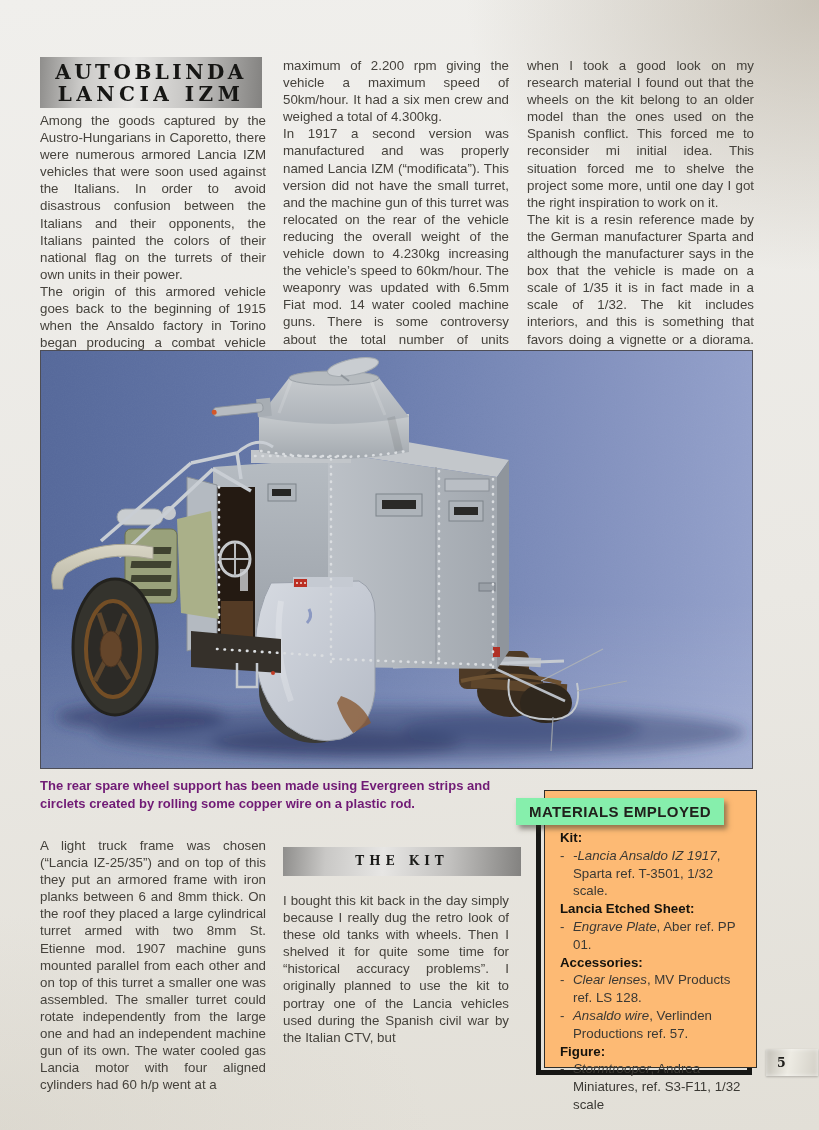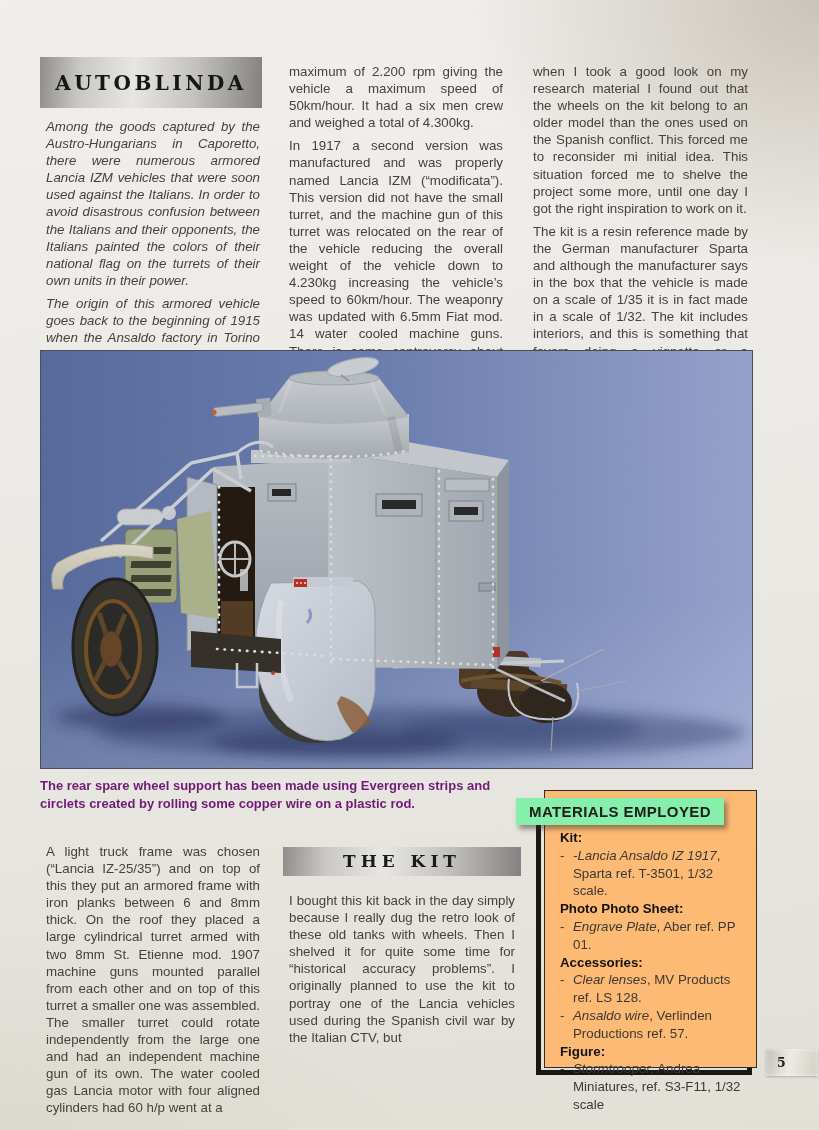--- a/index.html
+++ b/index.html
@@ -19,32 +19,32 @@
   }
   .title-band{
     position:absolute;left:40px;top:57px;width:222px;height:51px;
     display:flex;flex-direction:column;justify-content:center;align-items:center;
     font-family:"DejaVu Serif",serif;font-weight:bold;color:#161614;
   }
   .title-band .l1{font-size:20px;letter-spacing:3.5px;line-height:22px;}
   .title-band .l2{font-size:20px;letter-spacing:4.5px;line-height:22px;}
 
   .colblock{position:absolute;width:226px;font-size:13.3px;line-height:17.1px;color:#45423c;text-align:justify;}
-  .colblock p{margin:6px;}
-  .c1{left:40px;top:112px;font-style:italic;}
+  .colblock p{margin:0;}
+  .c1{left:40px;top:112px;}
   .c2{left:283px;top:57px;}
   .c3{left:527px;top:57px;width:227px;}
   .b1{left:40px;top:837px;}
   .b2{left:283px;top:837px;width:238px;}
   .b2 p{width:226px;box-sizing:border-box;}
 
   .kit-band{
     margin:10px 0 16px 0;width:238px;height:29px;
     display:flex;align-items:center;justify-content:center;
-    font-family:"DejaVu Serif",serif;font-weight:bold;font-size:17px;letter-spacing:5px;color:#1b1b19;
+    font-family:"DejaVu Serif",serif;font-weight:bold;font-size:12px;letter-spacing:5px;color:#1b1b19;
   }
 
   .photo{
     position:absolute;left:40px;top:350px;width:713px;height:419px;
     border:1px solid #4d4d55;box-sizing:border-box;background:#6b7dae;
   }
   .caption{
     position:absolute;left:40px;top:777px;width:482px;
     font-weight:bold;font-size:13px;line-height:17.5px;color:#701a75;
   }
@@ -75,20 +75,21 @@
     line-height:27px;padding-left:11px;
   }
 </style>
 </head>
 <body>
 
 <div class="page">
 
   <div class="title-band metal">
     <div class="l1">AUTOBLINDA</div>
+    <div class="l2">LANCIA IZM</div>
   </div>
 
   <div class="colblock c1">
     <p>Among the goods captured by the Austro-Hungarians in Caporetto, there were numerous armored Lancia IZM vehicles that were soon used against the Italians. In order to avoid disastrous confusion between the Italians and their opponents, the Italians painted the colors of their national flag on the turrets of their own units in their power.</p>
     <p>The origin of this armored vehicle goes back to the beginning of 1915 when the Ansaldo factory in Torino began producing a combat vehicle named “Lancia IZ”.</p>
   </div>
   <div class="colblock c2">
     <p>maximum of 2.200 rpm giving the vehicle a maximum speed of 50km/hour. It had a six men crew and weighed a total of 4.300kg.</p>
     <p>In 1917 a second version was manufactured and was properly named Lancia IZM (“modificata”). This version did not have the small turret, and the machine gun of this turret was relocated on the rear of the vehicle reducing the overall weight of the vehicle down to 4.230kg increasing the vehicle’s speed to 60km/hour. The weaponry was updated with 6.5mm Fiat mod. 14 water cooled machine guns. There is some controversy about the total number of units manufac-</p>
   </div>
@@ -297,21 +298,21 @@
   </div>
 
   <div class="materials">
     <div class="mat-frame"></div>
     <div class="mat-box">
       <div class="mat-label">Kit:</div>
       <div class="mat-item">
         <span class="dash">-</span>
         <span class="itxt"><i>-Lancia Ansaldo IZ 1917</i><span>, Sparta ref. T-3501, 1/32 scale.</span></span>
       </div>
-      <div class="mat-label">Photo Photo Sheet:</div>
+      <div class="mat-label">Lancia Etched Sheet:</div>
       <div class="mat-item">
         <span class="dash">-</span>
         <span class="itxt"><i>Engrave Plate</i><span>, Aber ref. PP 01.</span></span>
       </div>
       <div class="mat-label">Accessories:</div>
       <div class="mat-item">
         <span class="dash">-</span>
         <span class="itxt"><i>Clear lenses</i><span>, MV Products ref. LS 128.</span></span>
       </div>
       <div class="mat-item">

